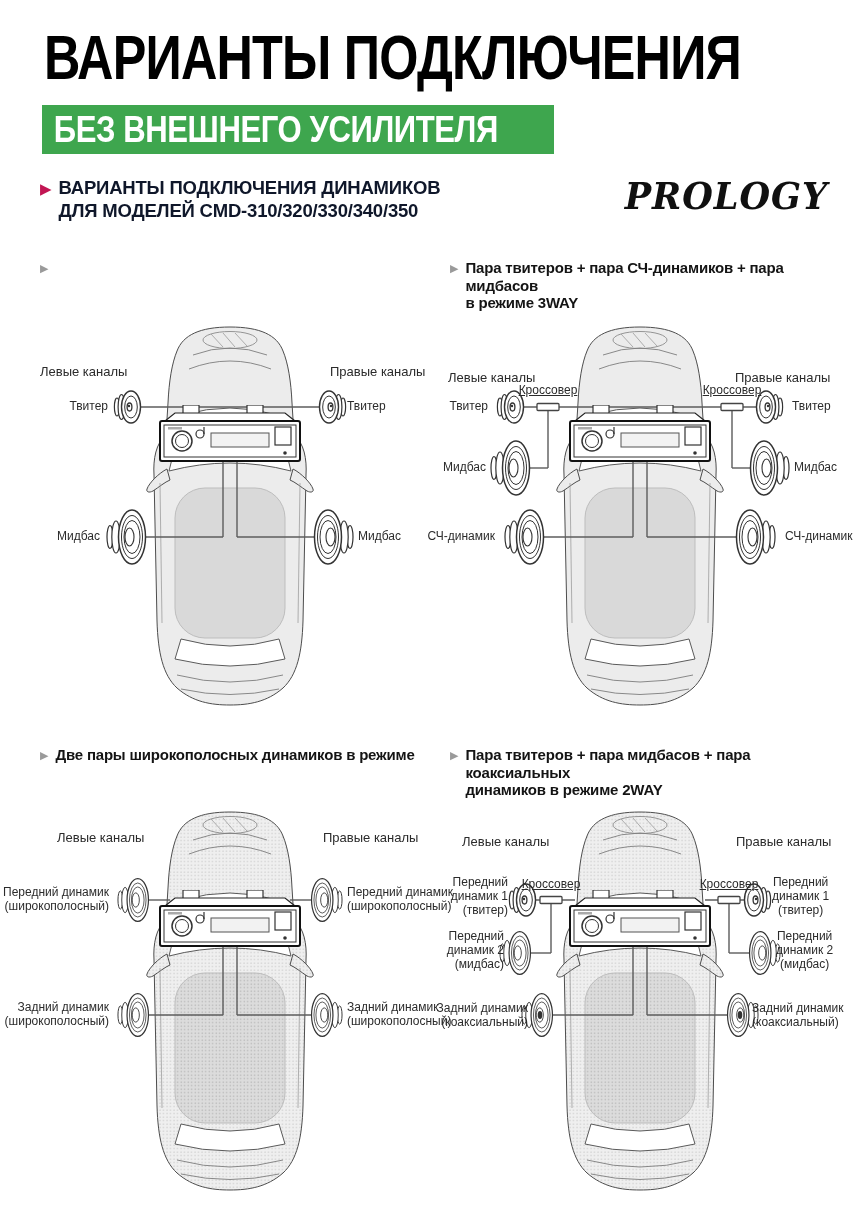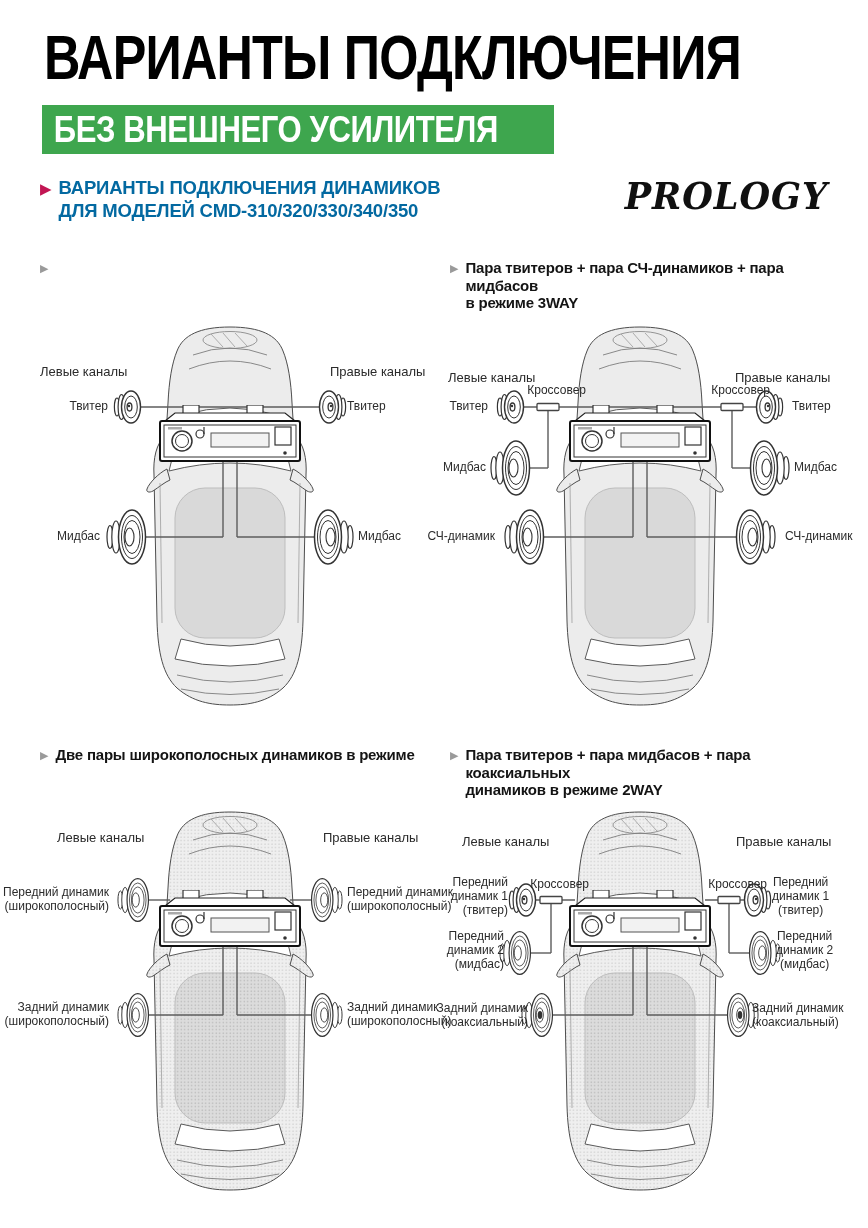--- a/index.html
+++ b/index.html
@@ -7,34 +7,34 @@
        font-family:"Liberation Sans","DejaVu Sans",sans-serif;color:#1a1a1a;}
   .abs{position:absolute;}
   
   .page-title{left:44px;top:24px;font-size:63px;font-weight:bold;letter-spacing:-1px;
       line-height:1.05;white-space:nowrap;transform:scaleX(0.80);transform-origin:left top;color:#000;}
   .banner{left:42px;top:105px;width:512px;height:49px;background:#3ea64e;display:flex;align-items:center;}
   .banner span{color:#fff;font-size:37px;font-weight:bold;padding-left:14px;white-space:nowrap;
       transform:scaleX(0.84);transform-origin:left center;letter-spacing:-0.5px;}
   .section-head{left:40px;top:177px;display:flex;gap:7px;}
   .section-head .bullet{color:#c21653;font-size:15px;line-height:23px;}
-  .section-head .txt{font-size:18.5px;font-weight:bold;line-height:1.22;letter-spacing:-0.2px;color:#0369a1;}
+  .section-head .txt{font-size:18.5px;font-weight:bold;line-height:1.22;letter-spacing:-0.2px;color:#0f172a;}
   .logo{right:40px;top:174px;font-family:"DejaVu Serif","Liberation Serif",serif;font-style:italic;
       font-weight:bold;font-size:37px;letter-spacing:1px;color:#101010;transform:scaleX(0.95);
       transform-origin:right top;white-space:nowrap;}
   
   .qhead{display:flex;gap:7px;width:402px;}
   .qhead .bullet{color:#9a9a9a;font-size:11px;line-height:19px;}
   .qhead .txt{font-size:15px;font-weight:bold;line-height:1.18;letter-spacing:-0.2px;color:#141414;}
   
   .diagram{width:420px;height:430px;}
   .diagram svg{position:absolute;left:0;top:0;}
   .label{position:absolute;font-size:12px;line-height:1.16;color:#2b2b2b;white-space:nowrap;}
   .label.r{text-align:right;}
-  .label.c{text-align:right;white-space:normal;}
+  .label.c{text-align:center;white-space:normal;text-decoration:underline;}
   .chan{font-size:13px;color:#2b2b2b;}
   .xlbl{font-size:12px;}
   .wire{stroke:#5c5c5c;stroke-width:1.4;fill:none;}
   .xover{fill:#fff;stroke:#444;stroke-width:1.3;}
   .dotted{--car-fill:url(#carDots);--cabin-fill:url(#cabinDots);}
 </style>
 </head>
 <body>
 
 <svg width="0" height="0" style="position:absolute" aria-hidden="true">

